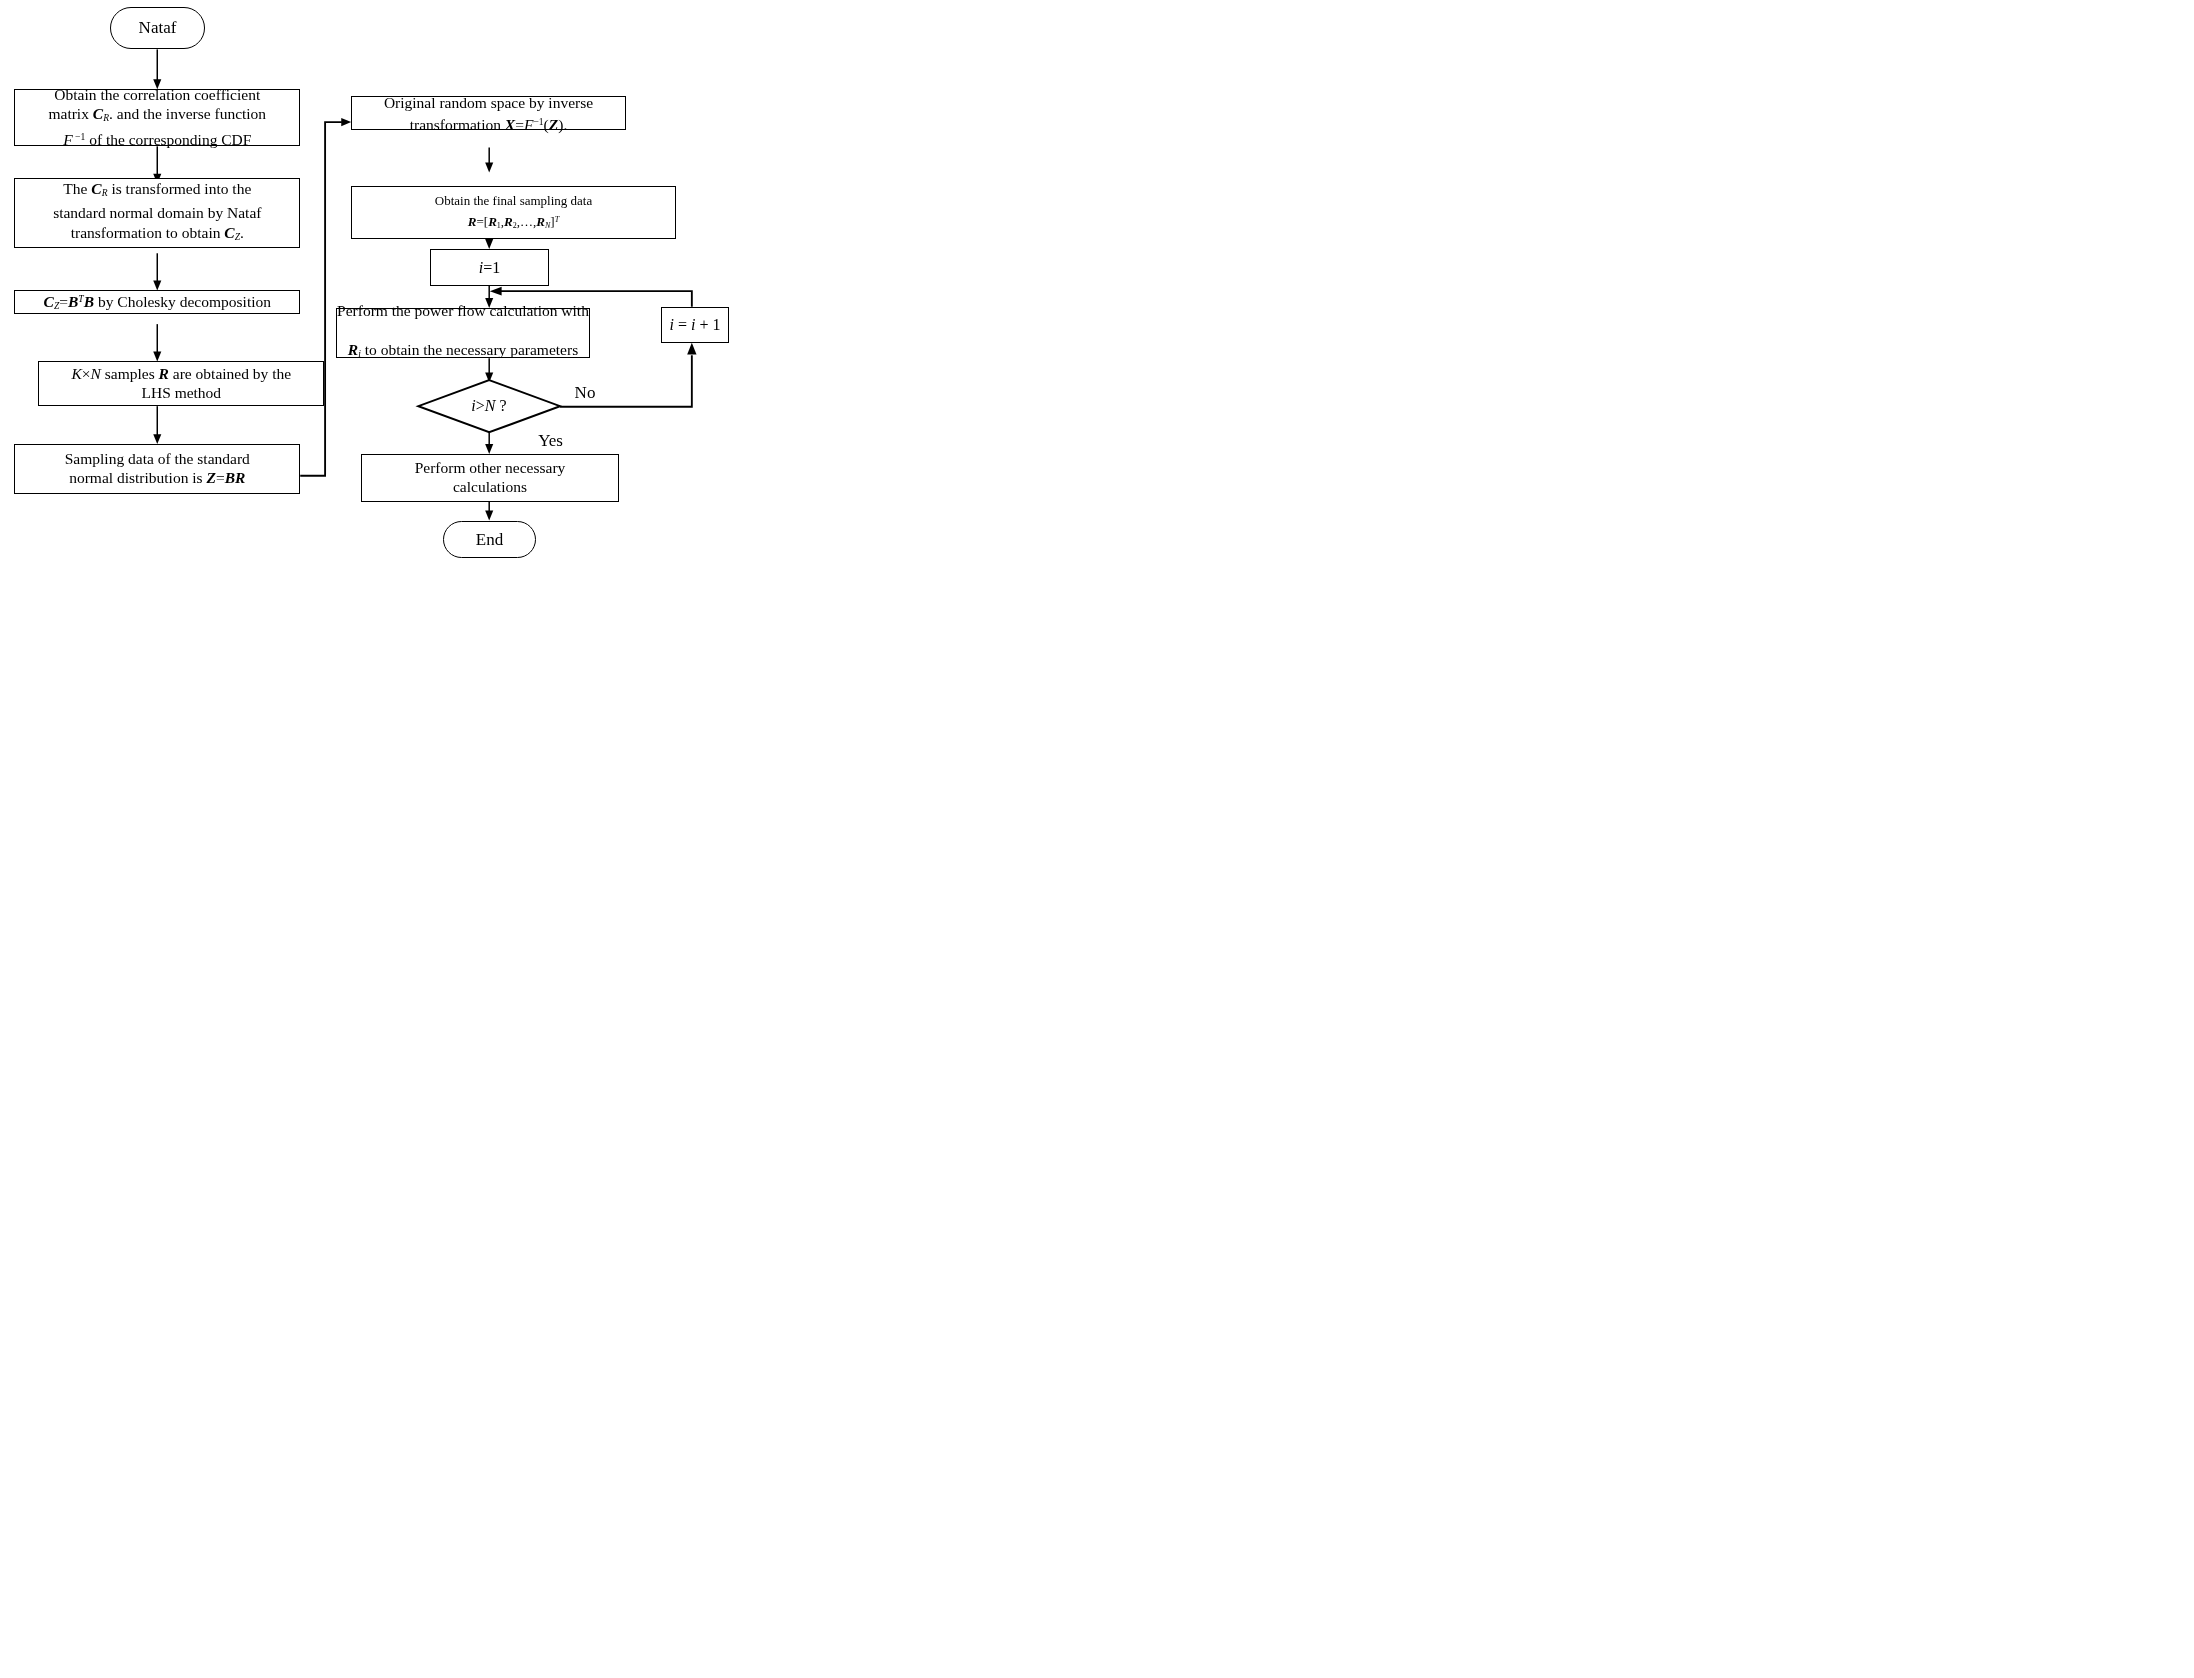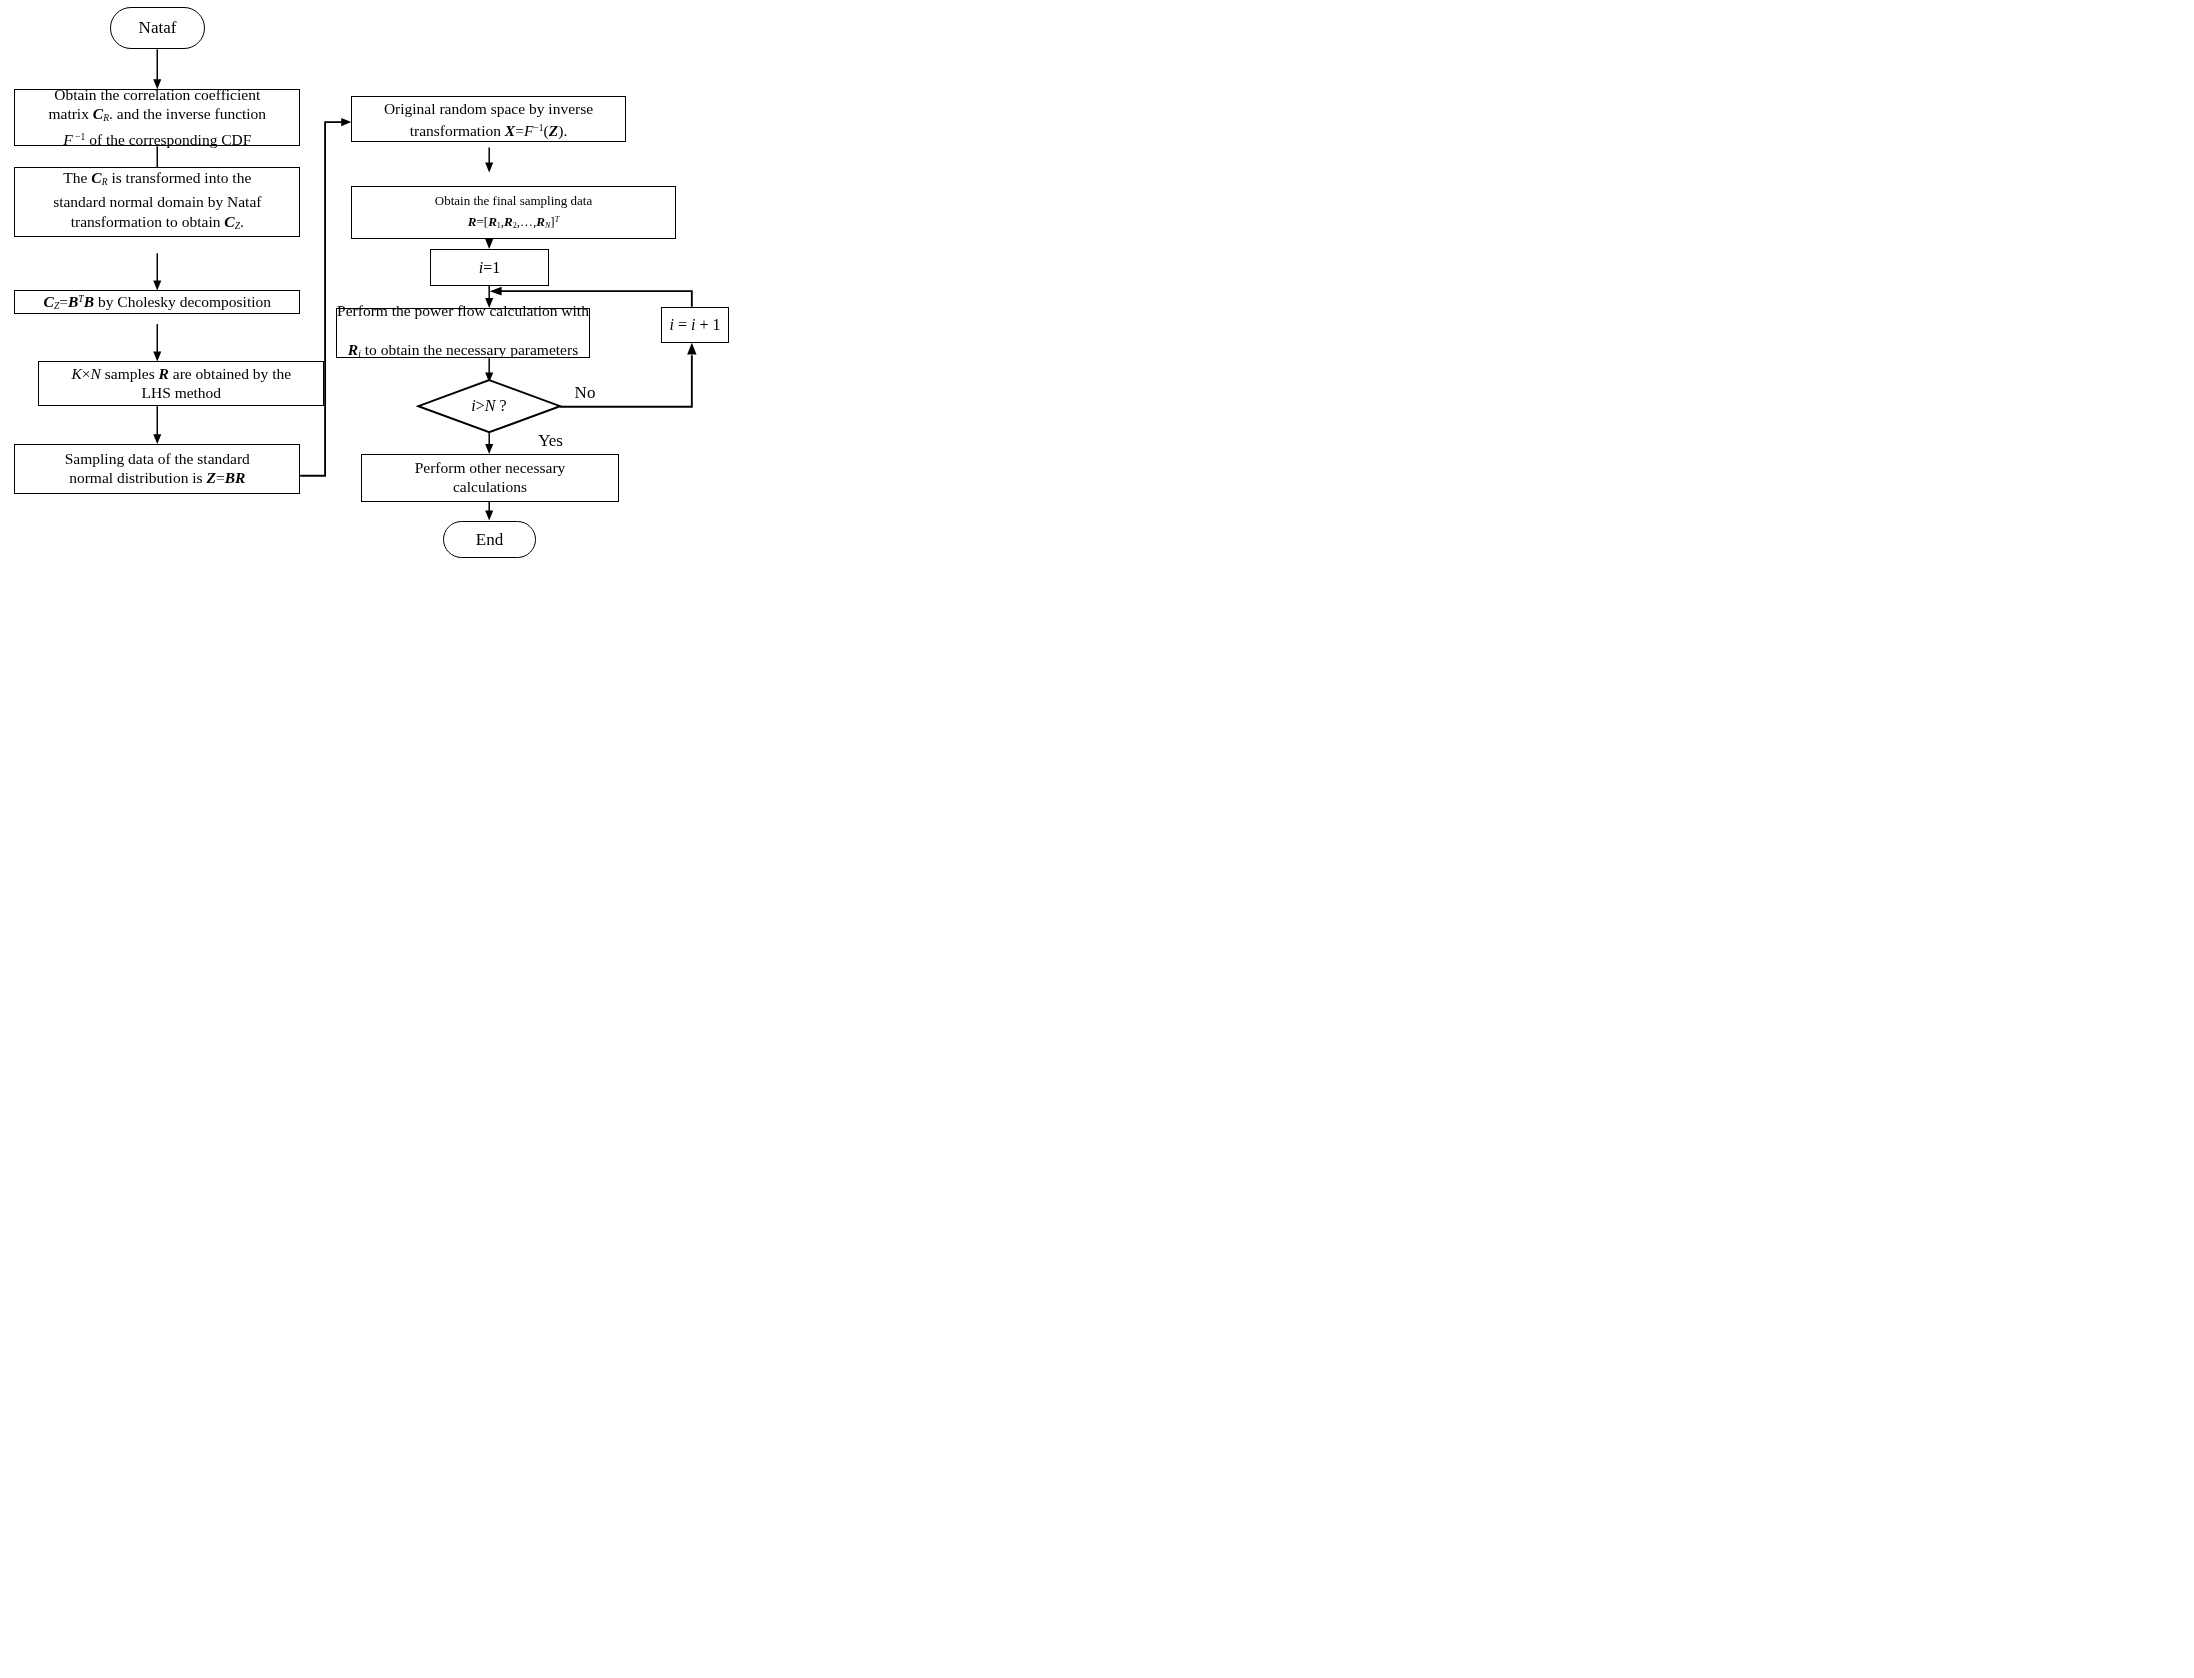--- a/index.html
+++ b/index.html
@@ -18,25 +18,25 @@
   .tline{white-space:nowrap;}
   .s-bi{font-weight:bold;font-style:italic;}
   .s-it{font-style:italic;}
   .s-sub{font-size:62%;vertical-align:-0.22em;}
   .s-subi{font-size:62%;vertical-align:-0.22em;font-style:italic;}
   .s-sup{font-size:62%;vertical-align:0.5em;}
   .s-supi{font-size:62%;vertical-align:0.5em;font-style:italic;}
 
   #n-start{left:110px;top:6.8px;width:95px;height:42px;border-radius:21px;font-size:17px;}
   #n-box1{left:14.3px;top:89px;width:286px;height:57px;font-size:15.5px;line-height:18.7px;}
-  #n-box2{left:14.3px;top:167px;width:286px;height:70px;font-size:15.5px;line-height:20px;}
+  #n-box2{left:14.3px;top:178px;width:286px;height:70px;font-size:15.5px;line-height:20px;}
   #n-box3{left:14.3px;top:290px;width:286px;height:24px;font-size:15.5px;justify-content:center;}
   #n-box4{left:14.3px;top:361px;width:286px;height:45px;font-size:15.5px;line-height:18.7px;margin-left:24px;}
   #n-box5{left:14.3px;top:444px;width:286px;height:50px;font-size:15.5px;line-height:18.7px;}
-  #n-r1{left:351px;top:96px;width:275px;height:46px;font-size:15.5px;line-height:19px;justify-content:center;}
+  #n-r1{left:351px;top:96px;width:275px;height:34px;font-size:15.5px;line-height:19px;justify-content:center;}
   #n-r2{left:351px;top:172px;width:325px;height:53px;font-size:13px;line-height:19px;margin-top:14px;}
   #n-r3{left:430px;top:249px;width:119px;height:37px;font-size:16px;}
   #n-r4{left:336px;top:308px;width:254px;height:50px;font-size:15.5px;line-height:18.7px;gap:20px;}
   #n-decision{left:412px;top:380px;width:154px;height:52px;border:none;background:transparent;font-size:16px;}
   #n-r5{left:361px;top:454px;width:258px;height:48px;font-size:15.5px;line-height:18.7px;}
   #n-end{left:443px;top:521px;width:93px;height:37px;border-radius:18.7px;font-size:17px;}
   #n-iplus{left:661px;top:307px;width:68px;height:36px;font-size:16px;}
   #lbl-no{left:563px;top:381px;width:44px;height:23.6px;font-size:17px;}
   #lbl-yes{left:527px;top:429px;width:47px;height:23.6px;font-size:17px;}
 </style>

